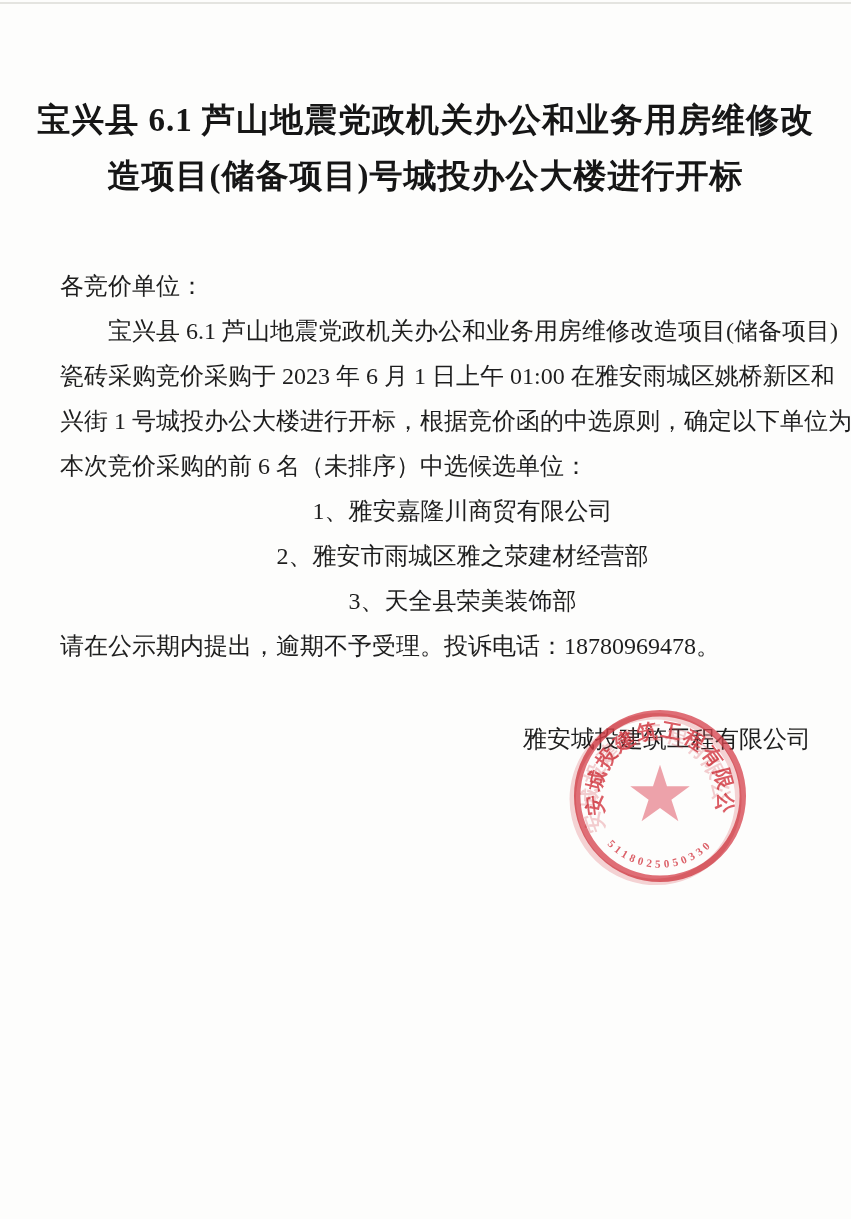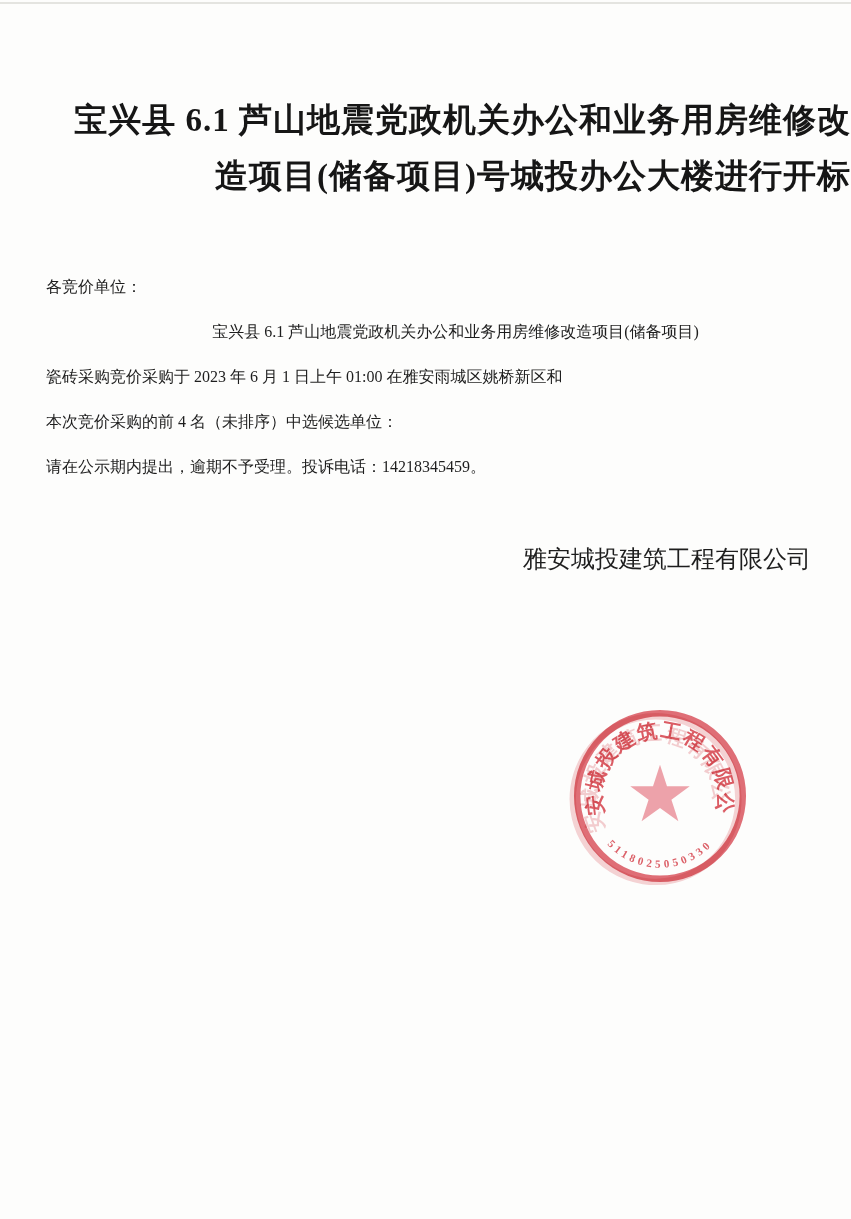--- a/index.html
+++ b/index.html
@@ -10,30 +10,30 @@
     color:#1e1e1e;
     font-family:"Liberation Serif","DejaVu Serif",serif;
     overflow:hidden;
   }
   .scan-edge {
     position:absolute; top:2px; left:0; width:100%; height:2px;
     background:#d9d9d4; opacity:.7;
   }
   .title-block {
     padding-top:92px;
-    text-align:right;
+    text-align:center;
     font-weight:bold;
     font-size:33px;
     line-height:56px;
     letter-spacing:1px;
     color:#161616;
   }
   .body-block {
-    margin:60px 34px 0 46px;
-    font-size:16px;
+    margin:60px 34px 0 60px;
+    font-size:24px;
     line-height:45px;
   }
   .body-block .line { white-space:nowrap; }
   .indent { text-indent:48px;text-align:center; }
   .signature {
     position:relative; z-index:1;
     margin-top:48px;
     padding-right:40px;
     text-align:right;
     font-size:24px;
@@ -71,26 +71,32 @@
     <div>宝兴县 6.1 芦山地震党政机关办公和业务用房维修改</div>
     <div>造项目(储备项目)号城投办公大楼进行开标</div>
   </div>
 
   <div class="body-block">
     <div class="line">各竞价单位：</div>
 
     <div>
       <div class="line indent">宝兴县 6.1 芦山地震党政机关办公和业务用房维修改造项目(储备项目)</div>
       <div class="line">瓷砖采购竞价采购于 2023 年 6 月 1 日上午 01:00 在雅安雨城区姚桥新区和</div>
-      <div class="line">本次竞价采购的前 4 名（未排序）中选候选单位：</div>
+      <div class="line">兴街 1 号城投办公大楼进行开标，根据竞价函的中选原则，确定以下单位为</div>
+      <div class="line">本次竞价采购的前 6 名（未排序）中选候选单位：</div>
     </div>
 
+    <div>
+      <div class="line indent">1、雅安嘉隆川商贸有限公司</div>
+      <div class="line indent">2、雅安市雨城区雅之荥建材经营部</div>
+      <div class="line indent">3、天全县荣美装饰部</div>
+    </div>
 
     <div>
-      <div class="line">请在公示期内提出，逾期不予受理。投诉电话：14218345459。</div>
+      <div class="line">请在公示期内提出，逾期不予受理。投诉电话：18780969478。</div>
     </div>
   </div>
 
   <div class="signature">
     <div>雅安城投建筑工程有限公司</div>
   </div>
 
   <div class="seal-wrap">
     <svg class="seal" viewBox="0 0 200 200">
       <defs>

